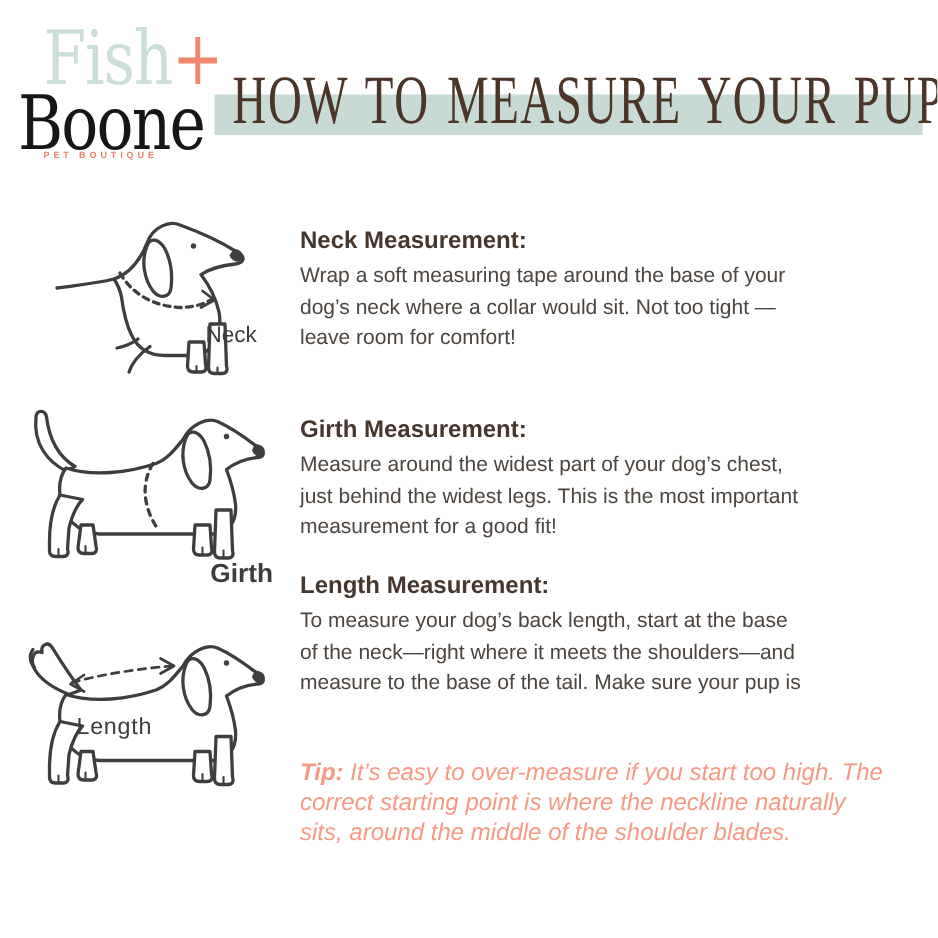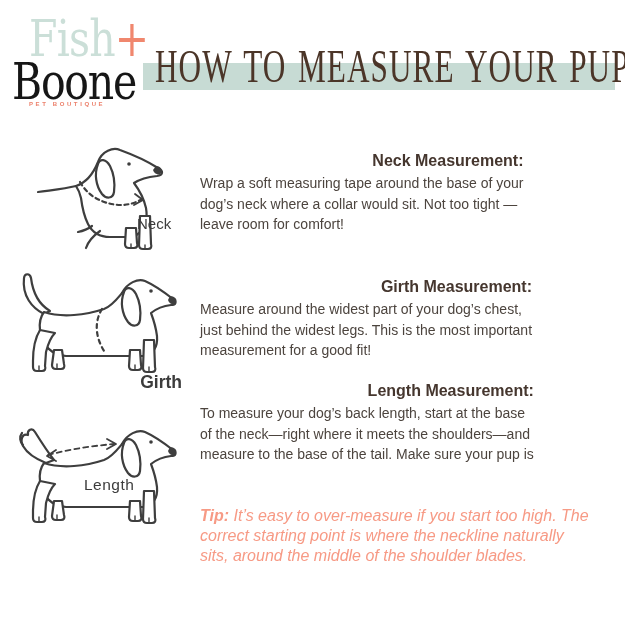--- a/index.html
+++ b/index.html
@@ -16,32 +16,32 @@
               transform:scaleX(.82);transform-origin:left top;white-space:nowrap;}
   .logo-tagline{position:absolute;left:29px;top:101px;font-size:6px;letter-spacing:2.6px;
                 color:#ec806b;font-weight:bold;white-space:nowrap;}
   .title-banner{position:absolute;left:143px;top:63px;width:472px;height:27px;background:#c7dbd4;}
   .page-title{position:absolute;left:155px;top:44px;font-family:"Liberation Serif",serif;
               font-size:46px;line-height:46px;color:#4b3528;letter-spacing:1.5px;word-spacing:4px;
               transform:scaleX(.68);transform-origin:left top;white-space:nowrap;}
 
   
   .section{position:absolute;left:200px;}
-  .section-heading{font-size:16px;font-weight:bold;color:#45362e;line-height:21px;margin-bottom:2px;white-space:nowrap;text-align:right;}
+  .section-heading{font-size:16px;font-weight:bold;color:#45362e;line-height:21px;margin-bottom:2px;white-space:nowrap;}
   .body-line{font-size:14px;color:#4c443e;line-height:20.5px;white-space:nowrap;}
   .tip-block{position:absolute;left:200px;top:506px;font-style:italic;color:#f79a85;}
   .tip-line{font-size:16px;line-height:20px;white-space:nowrap;}
   .tip-label{font-weight:bold;}
 
   
   .dog-svg{position:absolute;}
   .diagram-label{position:absolute;color:#3c3c3c;white-space:nowrap;}
   .label-neck{left:137px;top:215px;font-size:15px;}
   .label-girth{left:10px;top:372px;width:172px;text-align:right;font-size:17.5px;font-weight:bold;}
-  .label-length{left:84px;top:476px;font-size:15.5px;letter-spacing:.5px;}
+  .label-length{left:51px;top:476px;font-size:15.5px;letter-spacing:.5px;}
 </style>
 </head>
 <body>
 
 <div class="page">
 
   <div>
     <div class="logo-fish"><span>Fish</span><span class="logo-plus">+</span></div>
     <div class="logo-boone">Boone</div>
     <div class="logo-tagline">PET BOUTIQUE</div>

